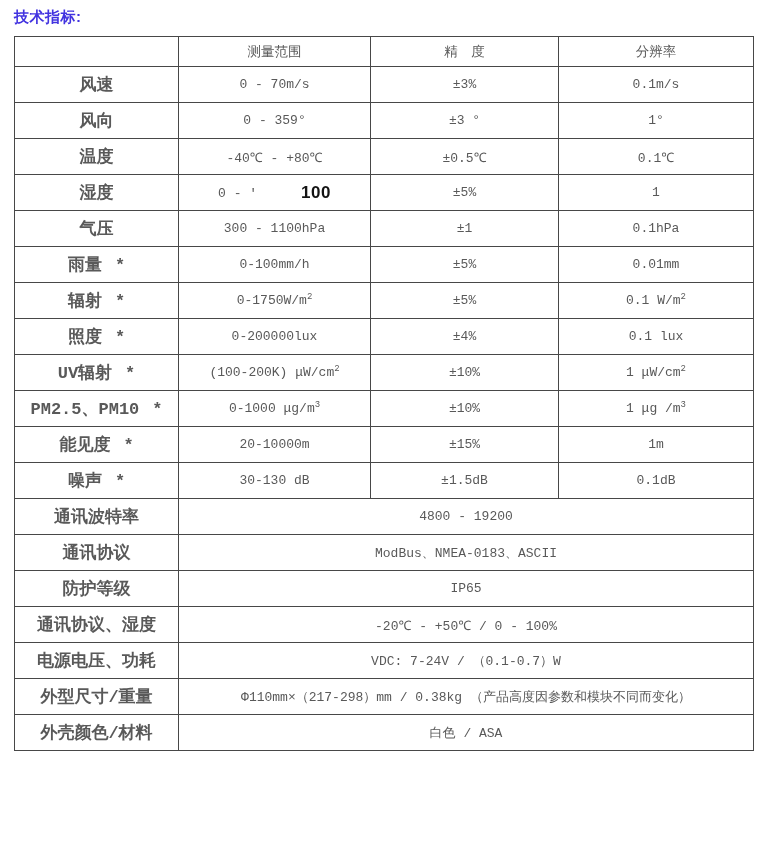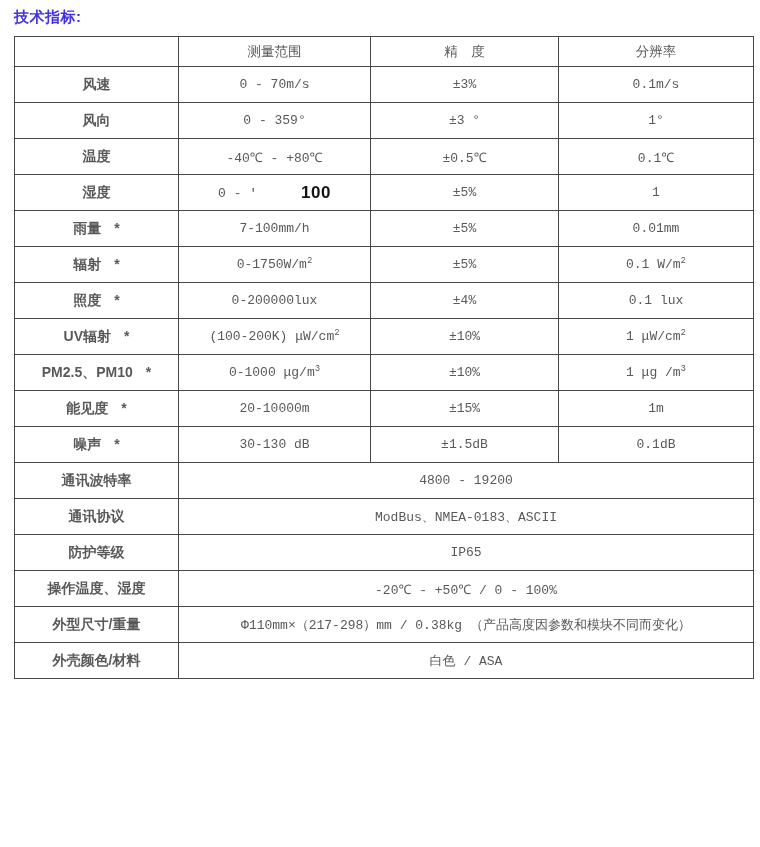--- a/index.html
+++ b/index.html
@@ -40,24 +40,24 @@
   }
   .spec-table thead th {
     height: 30px;
     font-size: 13.5px;
     font-weight: normal;
     color: var(--text-color, #595959);
     font-family: "Liberation Sans", sans-serif;
   }
   .spec-table td.label {
     height: 36px;
-    font-size: 14px;
+    font-size: 17px;
     font-weight: bold;
     color: var(--text-color, #595959);
-    font-family: Liberation Sans, sans-serif;
+    font-family: Liberation Mono, monospace;
   }
   .spec-table td.val {
     height: 36px;
     font-size: 13px;
     color: var(--text-color, #595959);
     font-family: "Liberation Mono", "DejaVu Sans Mono", monospace;
   }
   .spec-table td.val sup {
     font-size: 9px;
     line-height: 0;
@@ -118,22 +118,28 @@
           <td class="val">±0.5℃</td>
           <td class="val">0.1℃</td>
         </tr>
         <tr>
           <td class="label">湿度</td>
           <td class="val">0 -  '<span class="hl">100</span></td>
           <td class="val">±5%</td>
           <td class="val">1</td>
         </tr>
         <tr>
+          <td class="label">气压</td>
+          <td class="val">300 - 1100hPa</td>
+          <td class="val">±1</td>
+          <td class="val">0.1hPa</td>
+        </tr>
+        <tr>
           <td class="label">雨量<span class="star">*</span></td>
-          <td class="val">7-100mm/h</td>
+          <td class="val">0-100mm/h</td>
           <td class="val">±5%</td>
           <td class="val">0.01mm</td>
         </tr>
         <tr>
           <td class="label">辐射<span class="star">*</span></td>
           <td class="val">0-1750W/m<sup>2</sup></td>
           <td class="val">±5%</td>
           <td class="val">0.1 W/m<sup>2</sup></td>
         </tr>
         <tr>
@@ -172,22 +178,26 @@
         </tr>
         <tr>
           <td class="label">通讯协议</td>
           <td class="val" colspan="3">ModBus、NMEA-0183、ASCII</td>
         </tr>
         <tr>
           <td class="label">防护等级</td>
           <td class="val" colspan="3">IP65</td>
         </tr>
         <tr>
-          <td class="label">操作温度、湿度</td>
+          <td class="label">通讯协议、湿度</td>
           <td class="val" colspan="3">-20℃ - +50℃  /  0 - 100%</td>
+        </tr>
+        <tr>
+          <td class="label">电源电压、功耗</td>
+          <td class="val" colspan="3">VDC: 7-24V /  （0.1-0.7）W</td>
         </tr>
         <tr>
           <td class="label">外型尺寸/重量</td>
           <td class="val" colspan="3">Φ110mm×（217-298）mm  /  0.38kg  （产品高度因参数和模块不同而变化）</td>
         </tr>
         <tr>
           <td class="label">外壳颜色/材料</td>
           <td class="val" colspan="3">白色 / ASA</td>
         </tr>
       </tbody>

